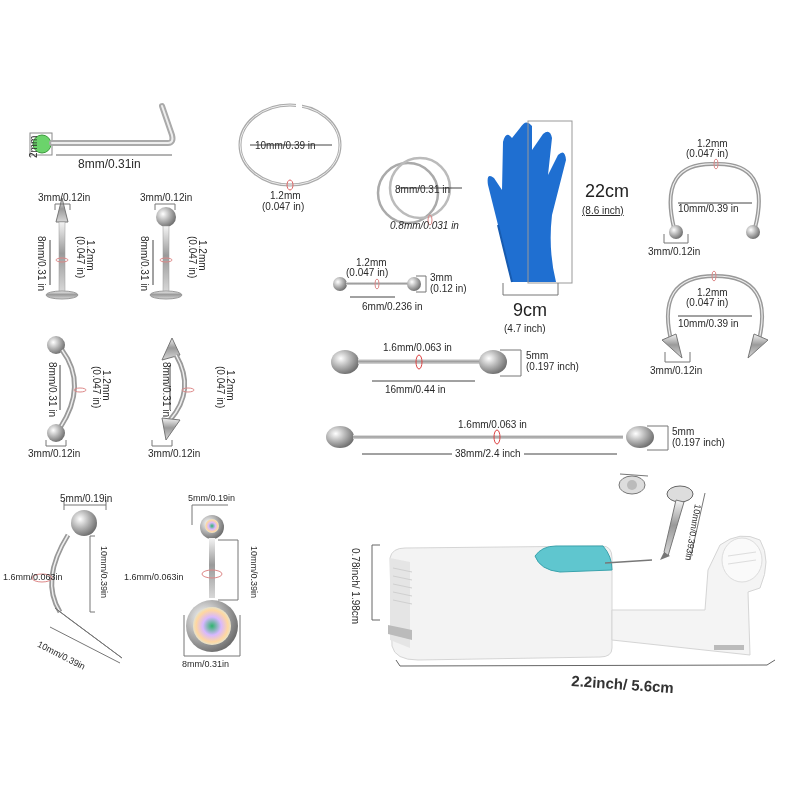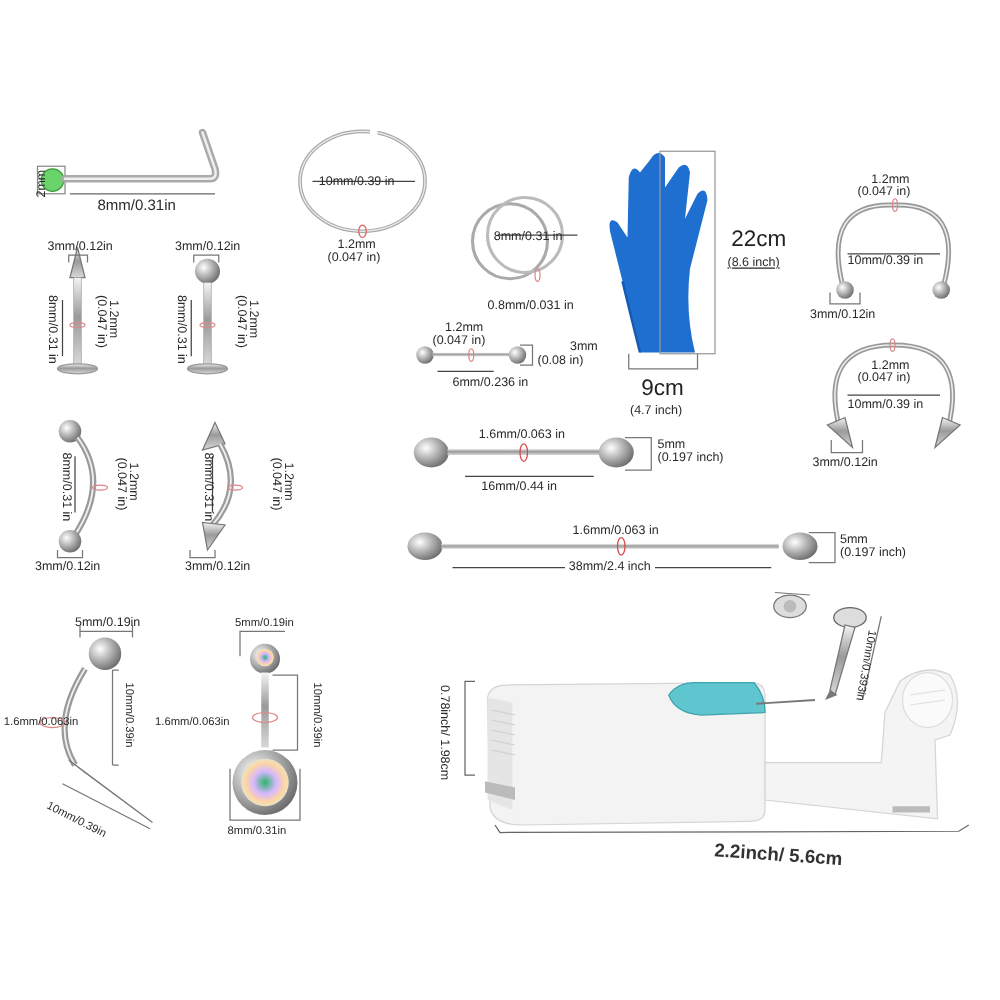--- a/index.html
+++ b/index.html
@@ -123,36 +123,36 @@
 </div>
 
 <div>
   <svg class="abs" style="left:0;top:0" width="800" height="800">
     <circle cx="408" cy="193" r="30" fill="none" stroke="#aaa" stroke-width="2.5"></circle>
     <circle cx="420" cy="188" r="30" fill="none" stroke="#bbb" stroke-width="2.5"></circle>
     <line x1="398" y1="188" x2="462" y2="188" stroke="#444"></line>
     <ellipse cx="430" cy="220" rx="2" ry="5" fill="none" stroke="#d88"></ellipse>
   </svg>
   <div class="lbl" style="left:395px;top:184px;">8mm/0.31 in</div>
-  <div class="lbl" style="left:390px;top:239px;">0.8mm/0.031 in</div>
+  <div class="lbl" style="left:390px;top:220px;font-style:italic;">0.8mm/0.031 in</div>
 </div>
 
 <div>
   <svg class="abs" style="left:0;top:0" width="800" height="800">
     <circle cx="340" cy="284" r="7" fill="url(#ball)"></circle>
     <rect x="346" y="282" width="62" height="3" fill="url(#metal)"></rect>
     <circle cx="414" cy="284" r="7" fill="url(#ball)"></circle>
     <path d="M416 276 L426 276 L426 292 L416 292" fill="none" stroke="#777"></path>
     <ellipse cx="377" cy="284" rx="2" ry="5" fill="none" stroke="#d88"></ellipse>
     <line x1="350" y1="297" x2="395" y2="297" stroke="#444"></line>
   </svg>
   <div class="lbl c" style="left:356px;top:257px;">1.2mm</div>
   <div class="lbl" style="left:346px;top:267px;">(0.047 in)</div>
-  <div class="lbl" style="left:456px;top:272px;">3mm</div>
-  <div class="lbl" style="left:430px;top:283px;">(0.08 in)</div>
+  <div class="lbl" style="left:430px;top:272px;">3mm</div>
+  <div class="lbl" style="left:430px;top:283px;">(0.12 in)</div>
   <div class="lbl" style="left:345px;top:301px;padding-left:17px;">6mm/0.236 in</div>
 </div>
 
 <div>
   <svg class="abs" style="left:0;top:0" width="800" height="800">
     <path d="M512 282 Q504 250 498 225 L488 185 Q486 172 494 178 L502 190 L503 142 Q506 130 512 138 L520 128 Q526 118 532 126 L532 150 L543 134 Q550 128 552 138 L548 175 L558 155 Q565 148 566 160 L552 215 Q548 250 556 282 Z" fill="#1f6fd1"></path>
     <path d="M512 282 Q504 250 498 225" fill="none" stroke="#175bb0" stroke-width="2"></path>
     <rect x="528" y="121" width="44" height="162" fill="none" stroke="#999"></rect>
     <path d="M503 283 L503 295 L558 295 L558 283" fill="none" stroke="#777"></path>
   </svg>

